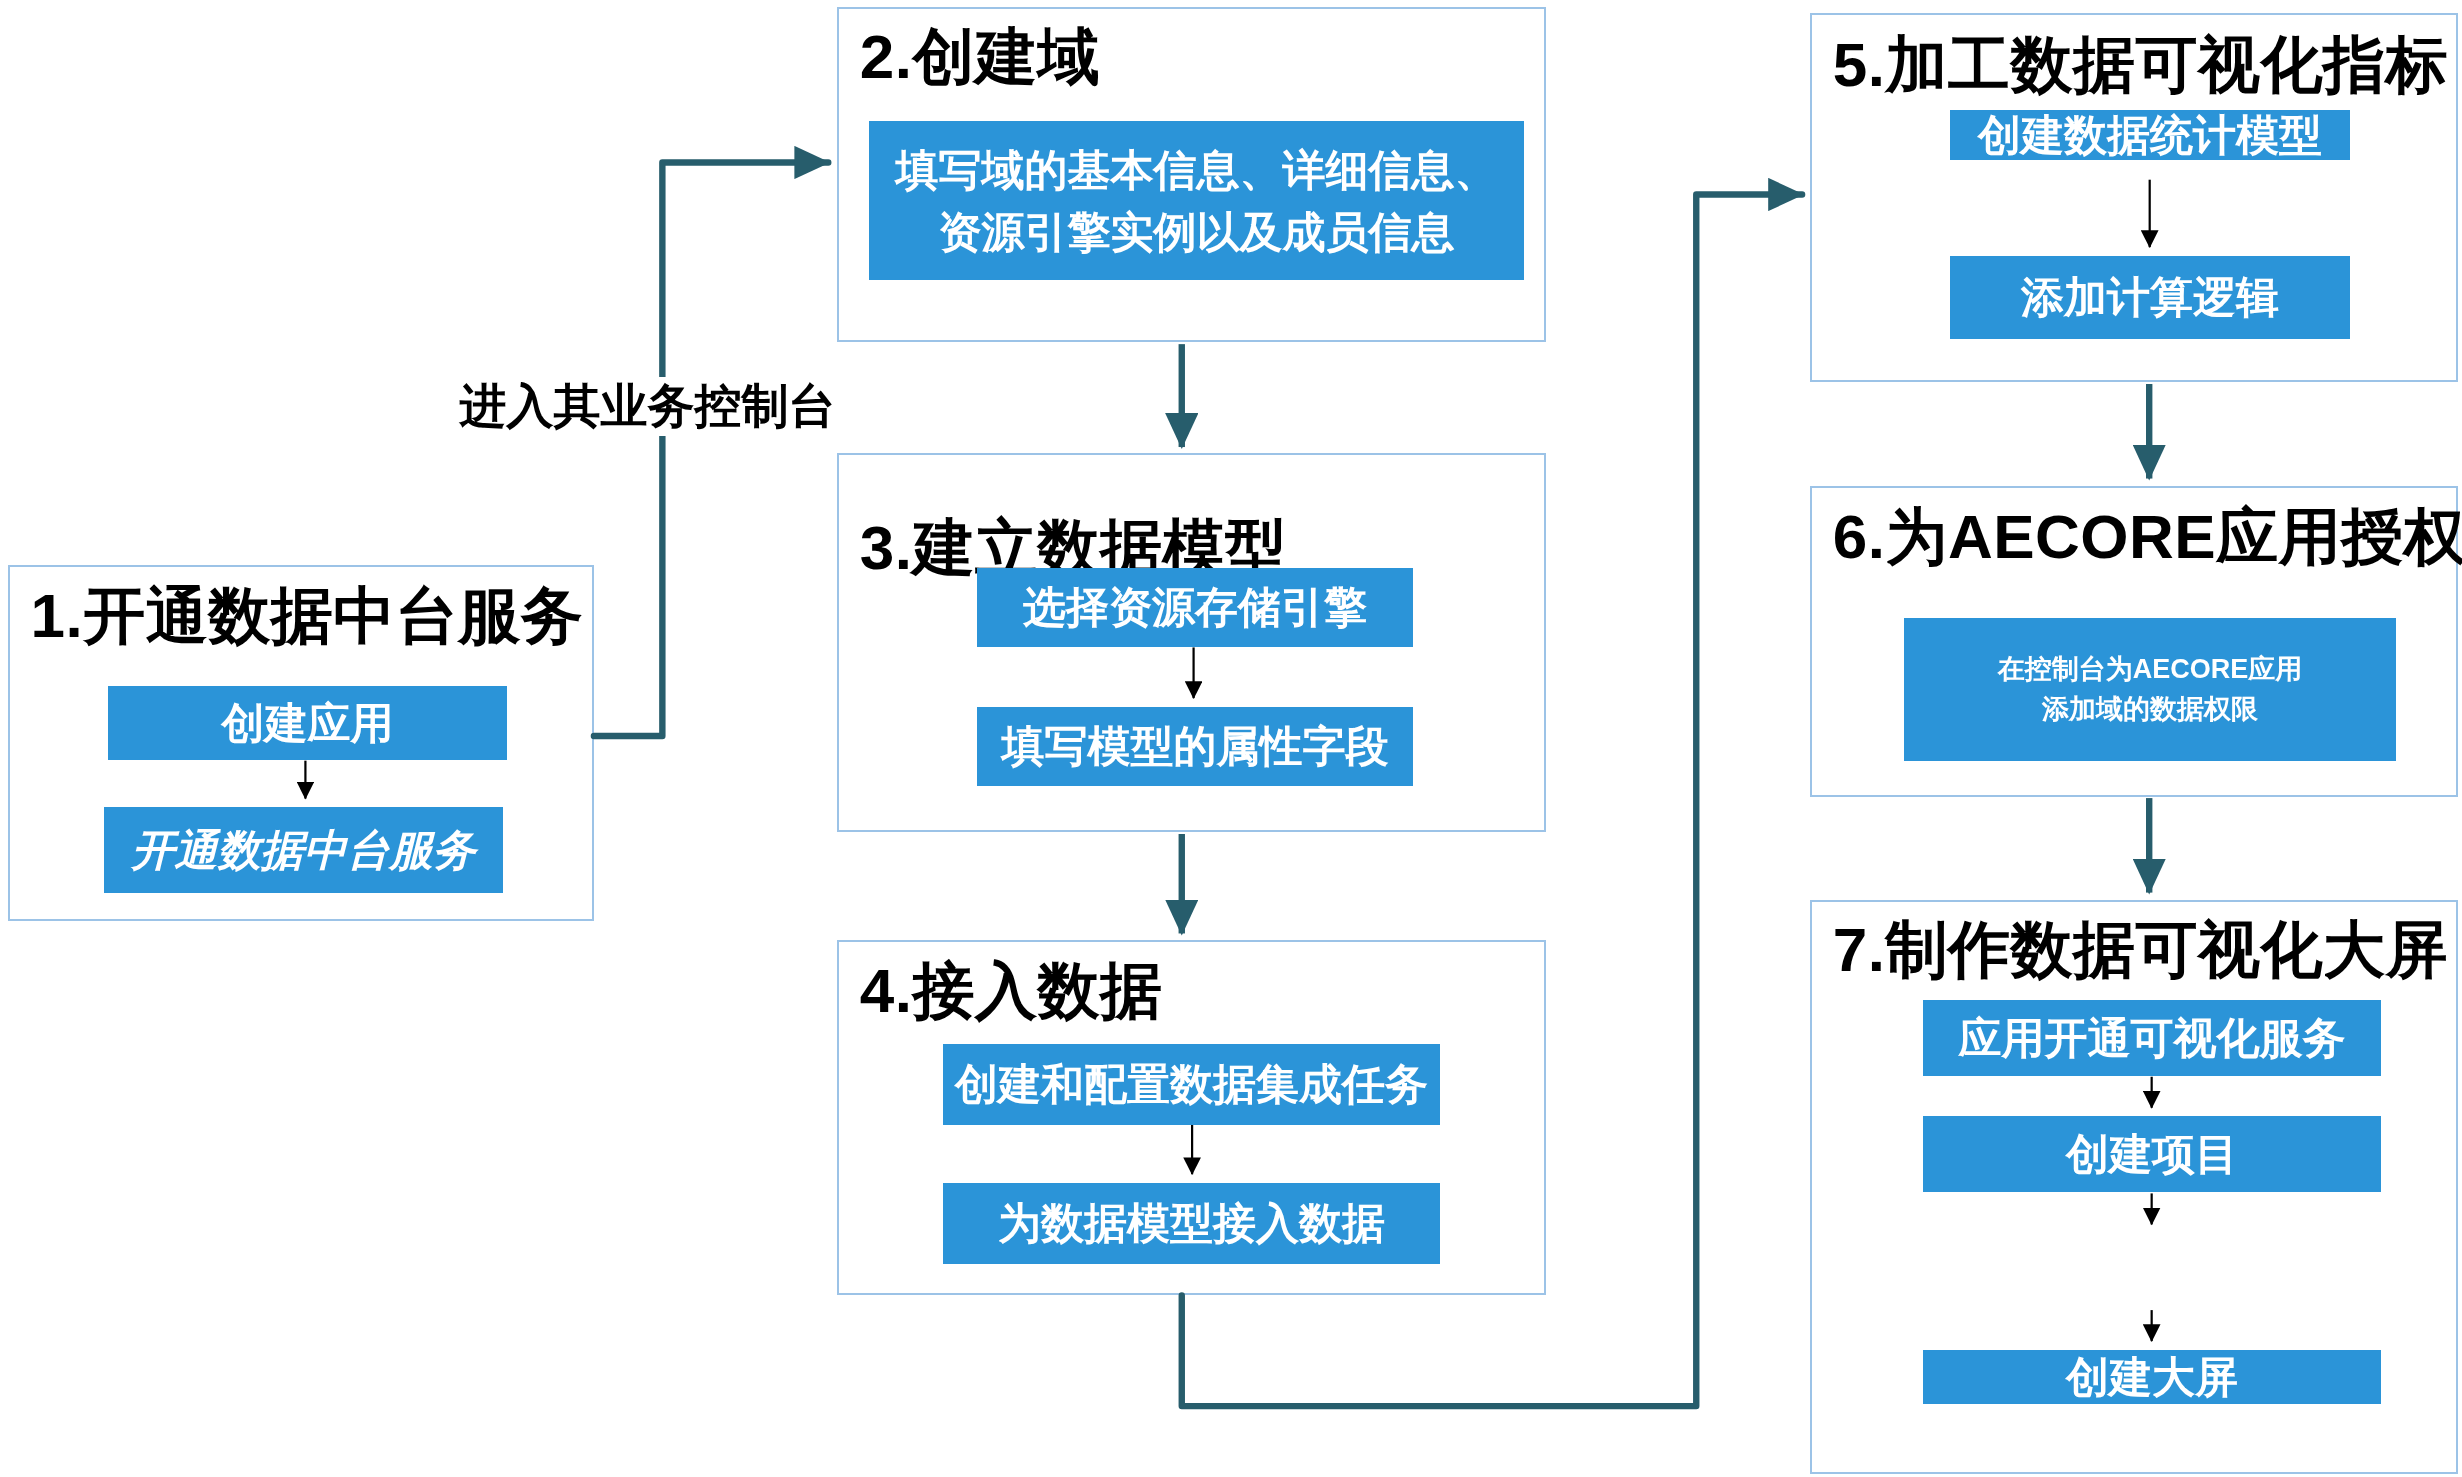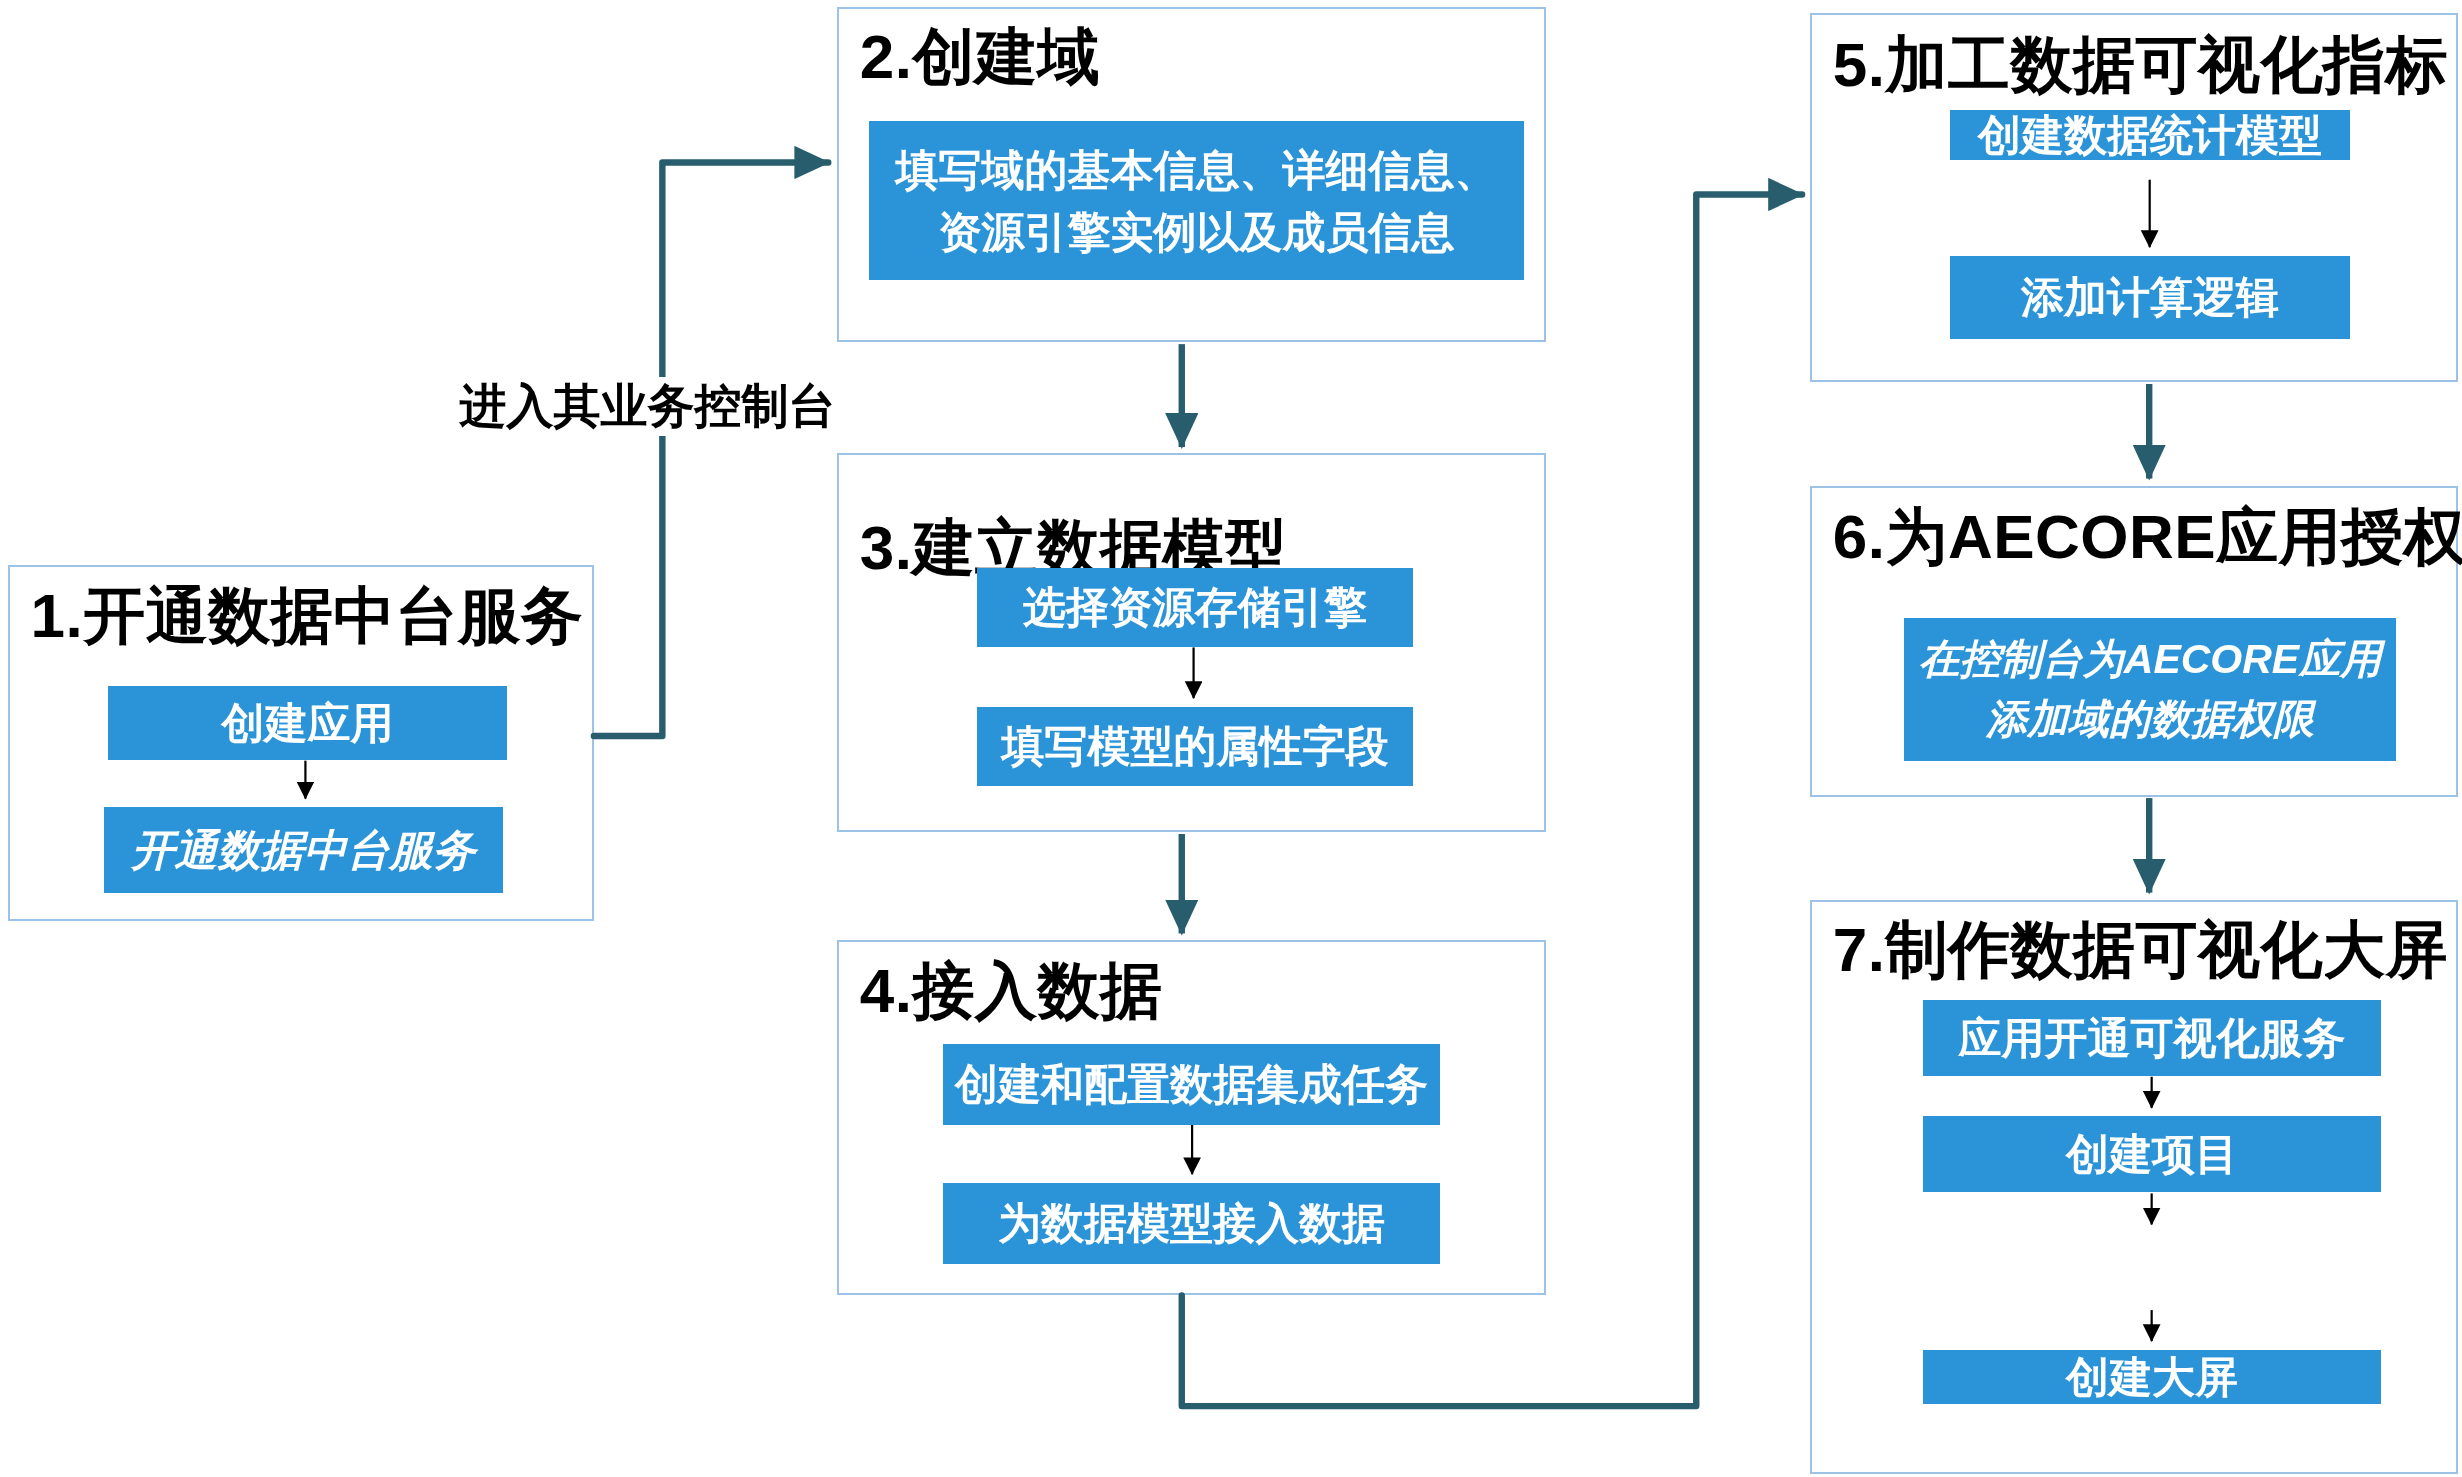--- a/index.html
+++ b/index.html
@@ -24,21 +24,21 @@
     position:absolute;left:20.7px;
     font-weight:700;font-size:62px;line-height:1.1;color:var(--ink);
     white-space:nowrap;letter-spacing:0.5px;
   }
   .action{
     position:absolute;background:var(--blue);color:var(--action-text);
     display:flex;align-items:center;justify-content:center;flex-direction:column;
     font-weight:700;font-size:43px;line-height:1.45;white-space:nowrap;
     text-align:center;
   }
-  .action.small{font-size:41px;font-style:italic;}
+  .action.small{font-size:27px;}
   .overlay{
     position:absolute;left:0;top:0;width:2462px;height:1477px;
     pointer-events:none;z-index:5;
   }
   .edge-label{
     position:absolute;left:458px;top:377px;width:379px;height:59px;
     background:#ffffff;z-index:6;
     display:flex;align-items:center;justify-content:center;
     font-weight:700;font-size:47px;color:var(--ink);white-space:nowrap;
   }

